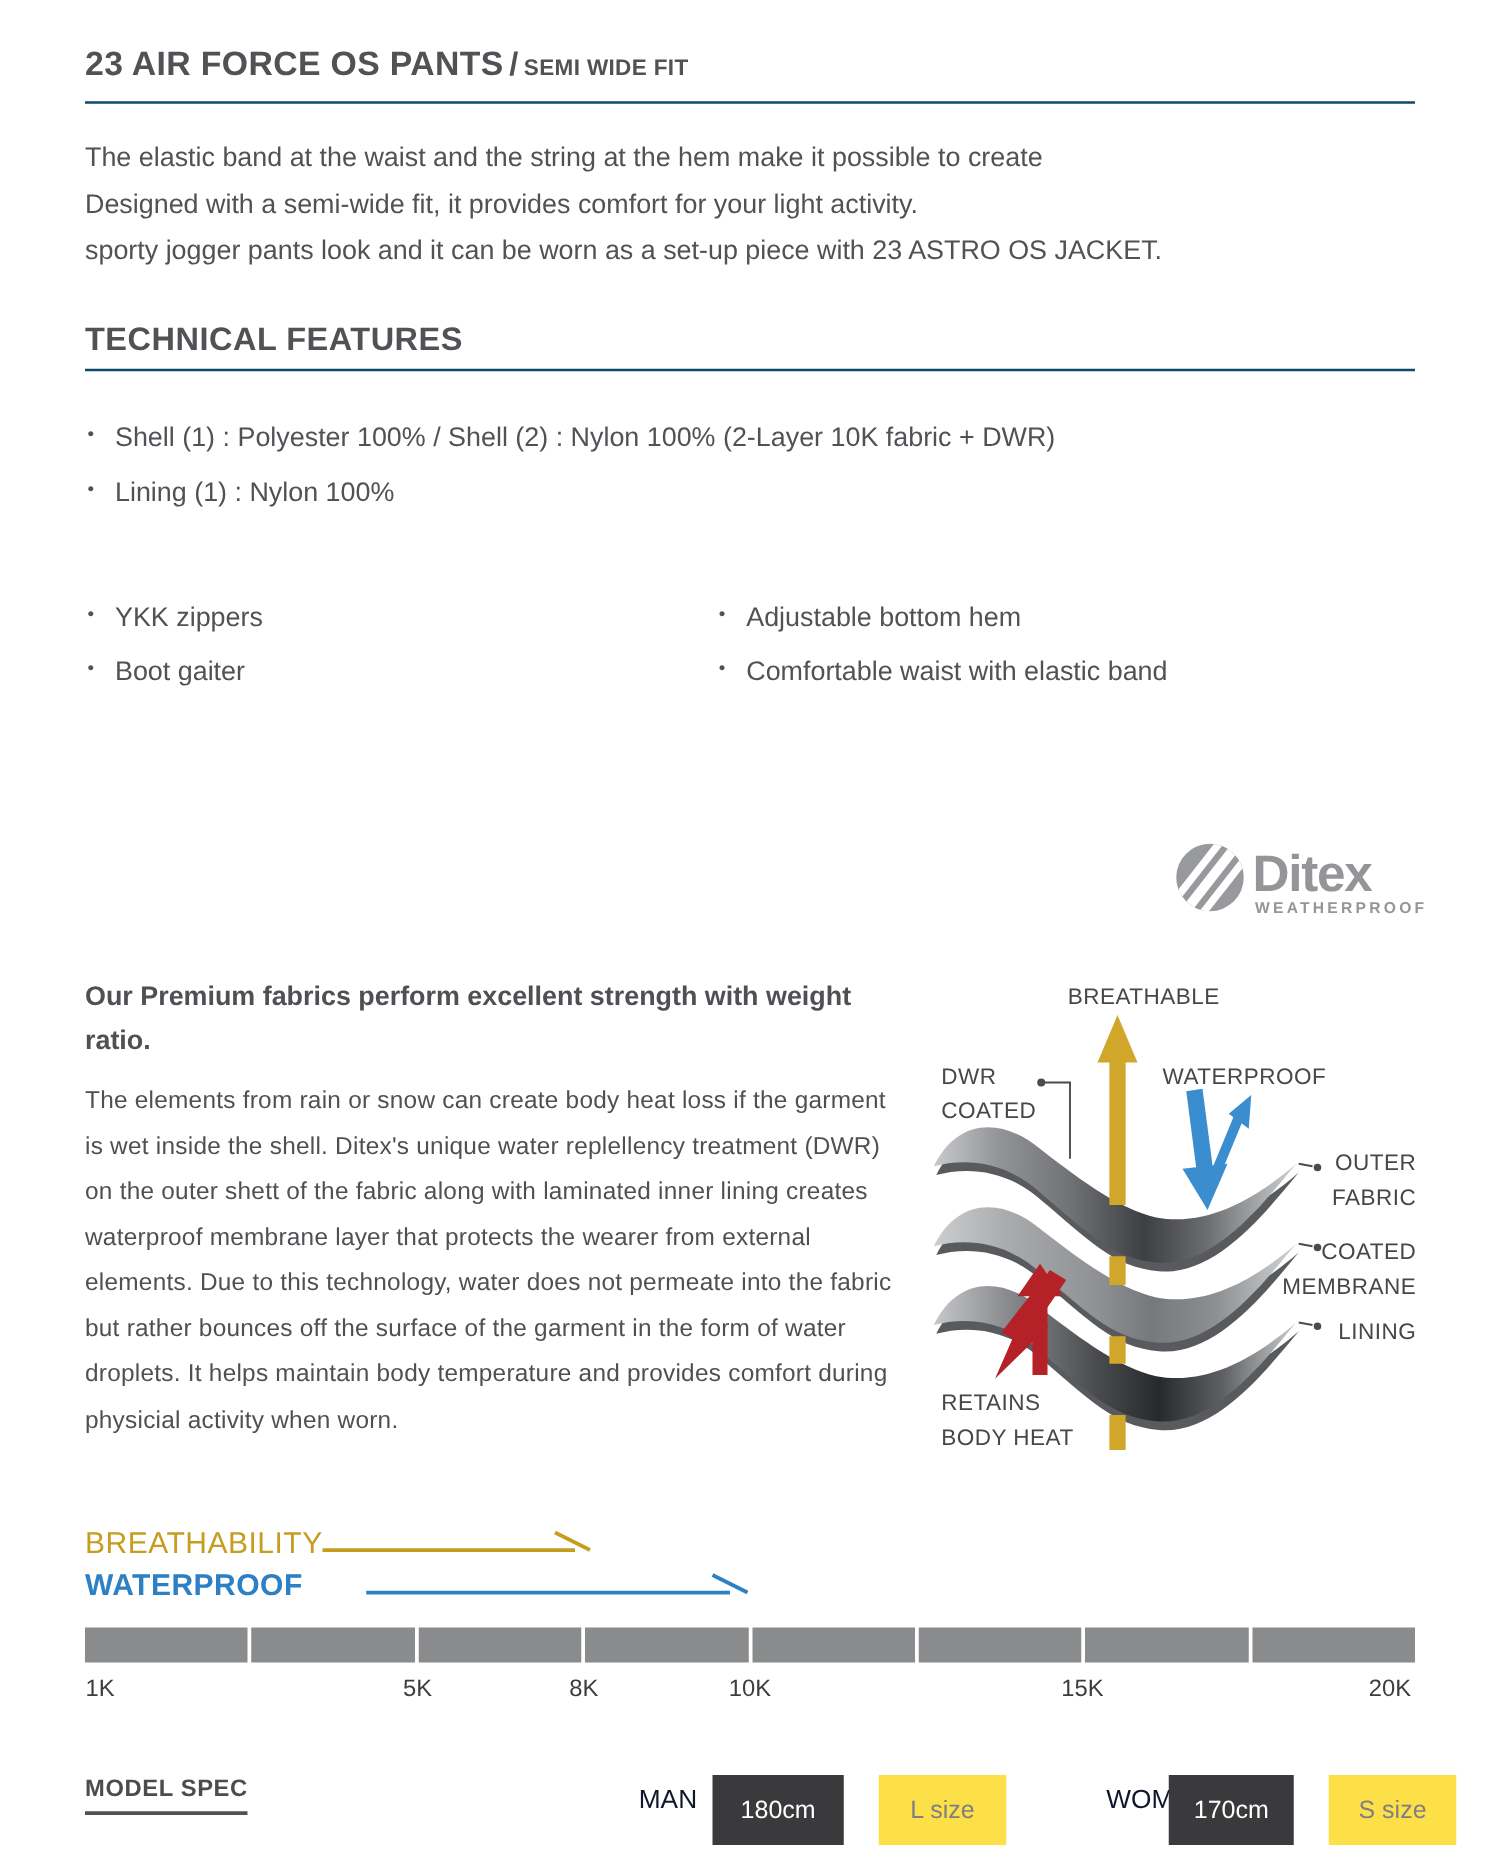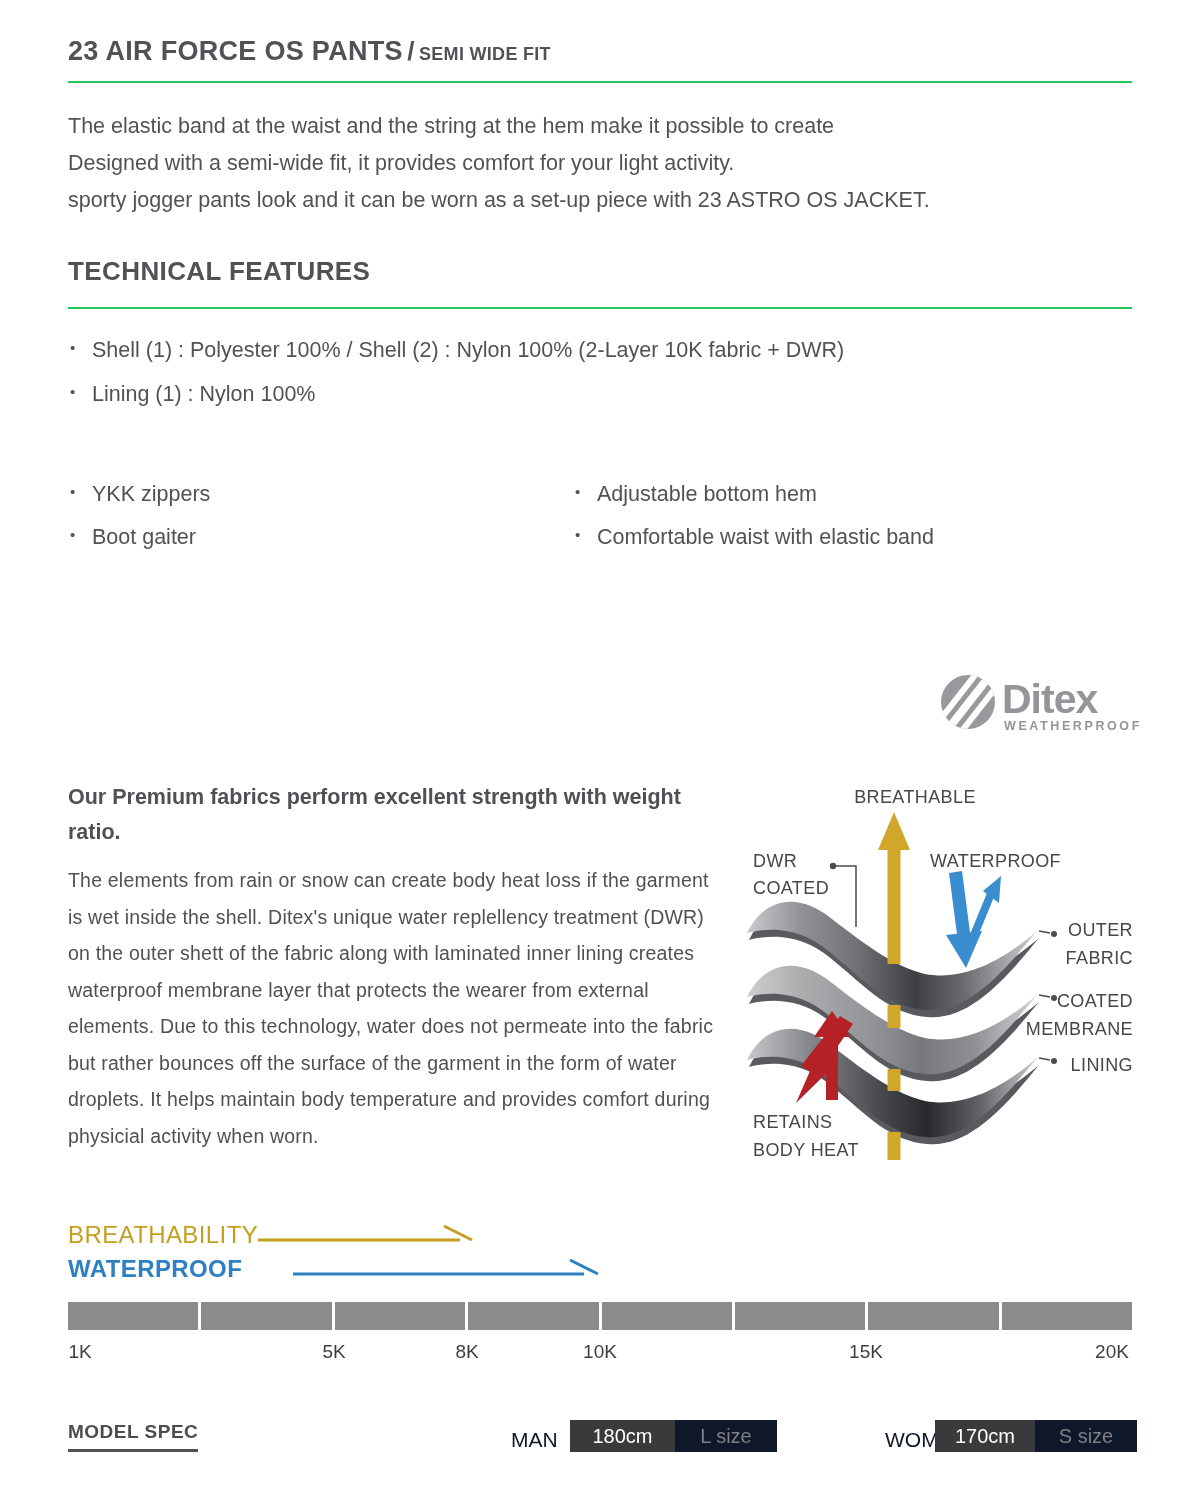--- a/index.html
+++ b/index.html
@@ -1,21 +1,21 @@
 <!DOCTYPE html>
 <html><head>
 <meta charset="utf-8">
 <style>
   html,body{margin:0;padding:0;background:#fff;}
   .page{position:relative;width:1200px;height:1500px;background:#ffffff;overflow:hidden;
         font-family:"Liberation Sans","DejaVu Sans",sans-serif;color:#515256;}
   .abs{position:absolute;}
 
   
-  .rule-block{position:absolute;left:68px;right:68px;border-bottom:2px solid #22c55e;}
+  .rule-block{position:absolute;left:68px;right:68px;border-bottom:2px solid #0c4a6e;}
   .h-title{font-size:27px;font-weight:bold;color:#515256;letter-spacing:.3px;}
   .h-sep{font-size:26px;font-weight:bold;}
   .h-sub{font-size:18px;font-weight:bold;letter-spacing:.3px;}
   .h-section{font-size:26px;font-weight:bold;color:#515256;letter-spacing:.4px;}
 
   .description{position:absolute;left:68px;top:108px;font-size:21.5px;line-height:37px;color:#515256;}
 
   ul.dot-list{list-style:none;margin:0;padding:0;}
   ul.dot-list li{position:relative;padding-left:24px;font-size:21.5px;color:#515256;}
   ul.dot-list li::before{content:"•";position:absolute;left:2px;top:1px;font-size:15px;color:#515256;}
@@ -39,43 +39,43 @@
                  color:#2D80C3;letter-spacing:.4px;}
   .rating-svg{position:absolute;left:0;top:1200px;width:1200px;height:100px;}
 
   .scale-bar{position:absolute;left:68px;top:1302px;width:1064px;height:28px;display:flex;gap:3px;}
   .scale-bar .seg{flex:1;background:#8A8B8C;}
   .scale-tick{position:absolute;top:1341px;transform:translateX(-50%);font-size:19px;color:#3c3d3f;}
 
   .model-heading{position:absolute;left:68px;top:1421px;font-size:19px;font-weight:bold;color:#4b4c4f;
                  letter-spacing:.5px;border-bottom:3px solid #515256;padding-bottom:6px;}
   .spec-label{position:absolute;top:1428px;font-size:21px;color:#0f172a;}
-  .spec-box{position:absolute;top:1420px;height:32px;display:flex;align-items:center;
+  .spec-box{position:absolute;top:1420px;height:56px;display:flex;align-items:center;
             justify-content:center;font-size:20px;}
   .spec-box.dark{background:#3A3A3C;color:#ffffff;}
-  .spec-box.light{background:#0f172a;color:#7e7f83;}
+  .spec-box.light{background:#fde047;color:#7e7f83;margin-left:28px;}
 </style>
 </head>
 <body>
 
 <div class="page">
 
   <div class="rule-block" style="top:36px;padding-bottom:14px;">
     <span class="h-title">23 AIR FORCE OS PANTS</span>
     <span class="h-sep">/</span>
     <span class="h-sub">SEMI WIDE FIT</span>
   </div>
 
   <div class="description">
     <div>The elastic band at the waist and the string at the hem make it possible to create</div>
     <div>Designed with a semi-wide fit, it provides comfort for your light activity.</div>
     <div>sporty jogger pants look and it can be worn as a set-up piece with 23 ASTRO OS JACKET.</div>
   </div>
 
-  <div class="rule-block" style="top:256px;padding-bottom:20px;">
+  <div class="rule-block" style="top:256px;padding-bottom:8px;">
     <span class="h-section">TECHNICAL FEATURES</span>
   </div>
 
   <ul class="dot-list materials abs" style="left:68px;top:338px;">
     <li>Shell (1) : Polyester 100% / Shell (2) : Nylon 100% (2-Layer 10K fabric + DWR)</li>
     <li>Lining (1) : Nylon 100%</li>
   </ul>
 
   <ul class="dot-list features abs" style="left:68px;top:482px;">
     <li>YKK zippers</li>

